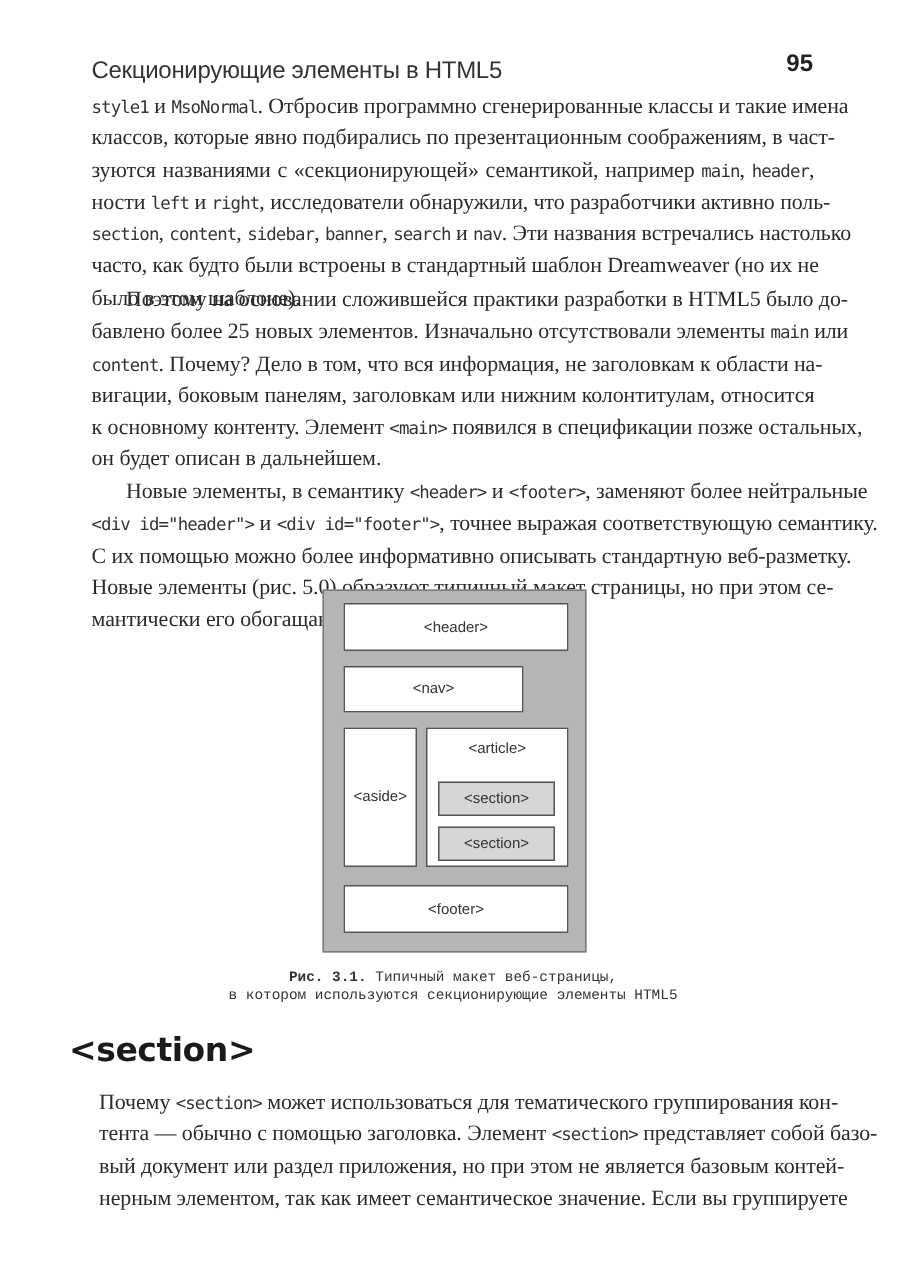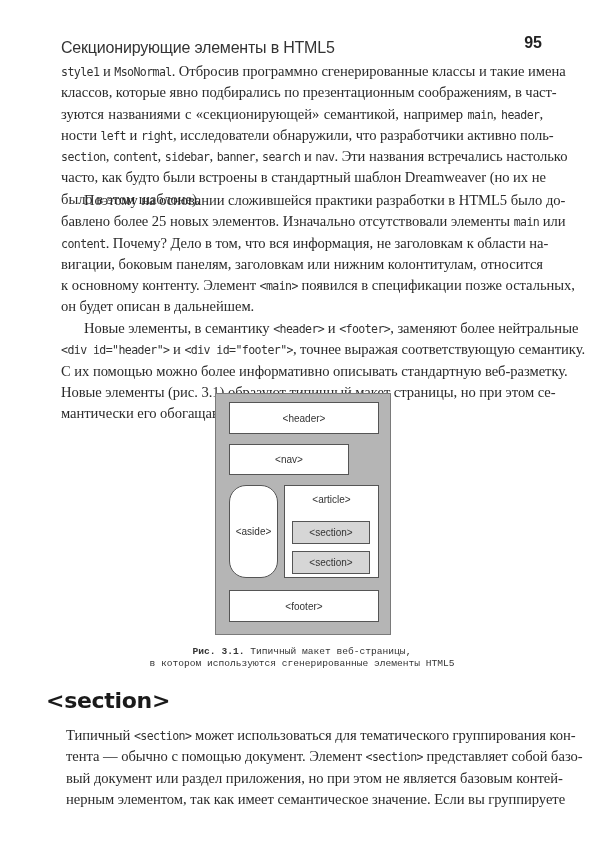--- a/index.html
+++ b/index.html
@@ -136,41 +136,41 @@
     <div class="line"><span class="code">content</span><span>. Почему? Дело в том, что вся информация, не заголовкам к области на-</span></div>
     <div class="line"><span>вигации, боковым панелям, заголовкам или нижним колонтитулам, относится</span></div>
     <div class="line"><span>к основному контенту. Элемент </span><span class="code">&lt;main&gt;</span><span> появился в спецификации позже остальных,</span></div>
     <div class="line last"><span>он будет описан в дальнейшем.</span></div>
   </div>
 
 <div class="text-block" style="top:318px;">
     <div class="line indent"><span>Новые элементы, в семантику </span><span class="code">&lt;header&gt;</span><span> и </span><span class="code">&lt;footer&gt;</span><span>, заменяют более нейтральные</span></div>
     <div class="line"><span class="code">&lt;div id="header"&gt;</span><span> и </span><span class="code">&lt;div id="footer"&gt;</span><span>, точнее выражая соответствующую семантику.</span></div>
     <div class="line"><span>С их помощью можно более информативно описывать стандартную веб-разметку.</span></div>
-    <div class="line"><span>Новые элементы (рис. 3.1) образуют типичный макет страницы, но при этом се-</span></div>
+    <div class="line"><span>Новые элементы (рис. 5.0) образуют типичный макет страницы, но при этом се-</span></div>
     <div class="line last"><span>мантически его обогащают.</span></div>
   </div>
 
 <div class="figure">
   <div class="fig-box" style="left:13px; top:8px; width:150px; height:32px;">&lt;header&gt;</div>
   <div class="fig-box" style="left:13px; top:50px; width:120px; height:31px;">&lt;nav&gt;</div>
-  <div class="fig-box" style="left:13px; top:91px; width:49px; height:93px;border-radius:17px;">&lt;aside&gt;</div>
+  <div class="fig-box" style="left:13px; top:91px; width:49px; height:93px;">&lt;aside&gt;</div>
   <div class="fig-box article" style="left:68px; top:91px; width:95px; height:93px;">
     <span>&lt;article&gt;</span>
   </div>
   <div class="fig-box section" style="left:76px; top:127px; width:78px; height:23px;">&lt;section&gt;</div>
   <div class="fig-box section" style="left:76px; top:157px; width:78px; height:23px;">&lt;section&gt;</div>
   <div class="fig-box" style="left:13px; top:196px; width:150px; height:32px;">&lt;footer&gt;</div>
 </div>
 
 <div class="caption">
   <div><b>Рис. 3.1.</b> <span>Типичный макет веб-страницы,</span></div>
-  <div>в котором используются сгенерированные элементы HTML5</div>
+  <div>в котором используются секционирующие элементы HTML5</div>
 </div>
 
 <div class="section-heading">&lt;section&gt;</div>
 
 <div class="text-block" style="top:725px; left:66px; width:477px;">
-    <div class="line"><span>Типичный </span><span class="code">&lt;section&gt;</span><span> может использоваться для тематического группирования кон-</span></div>
-    <div class="line"><span>тента — обычно с помощью документ. Элемент </span><span class="code">&lt;section&gt;</span><span> представляет собой базо-</span></div>
+    <div class="line"><span>Почему </span><span class="code">&lt;section&gt;</span><span> может использоваться для тематического группирования кон-</span></div>
+    <div class="line"><span>тента — обычно с помощью заголовка. Элемент </span><span class="code">&lt;section&gt;</span><span> представляет собой базо-</span></div>
     <div class="line"><span>вый документ или раздел приложения, но при этом не является базовым контей-</span></div>
     <div class="line"><span>нерным элементом, так как имеет семантическое значение. Если вы группируете</span></div>
   </div>
 
 </body></html>

